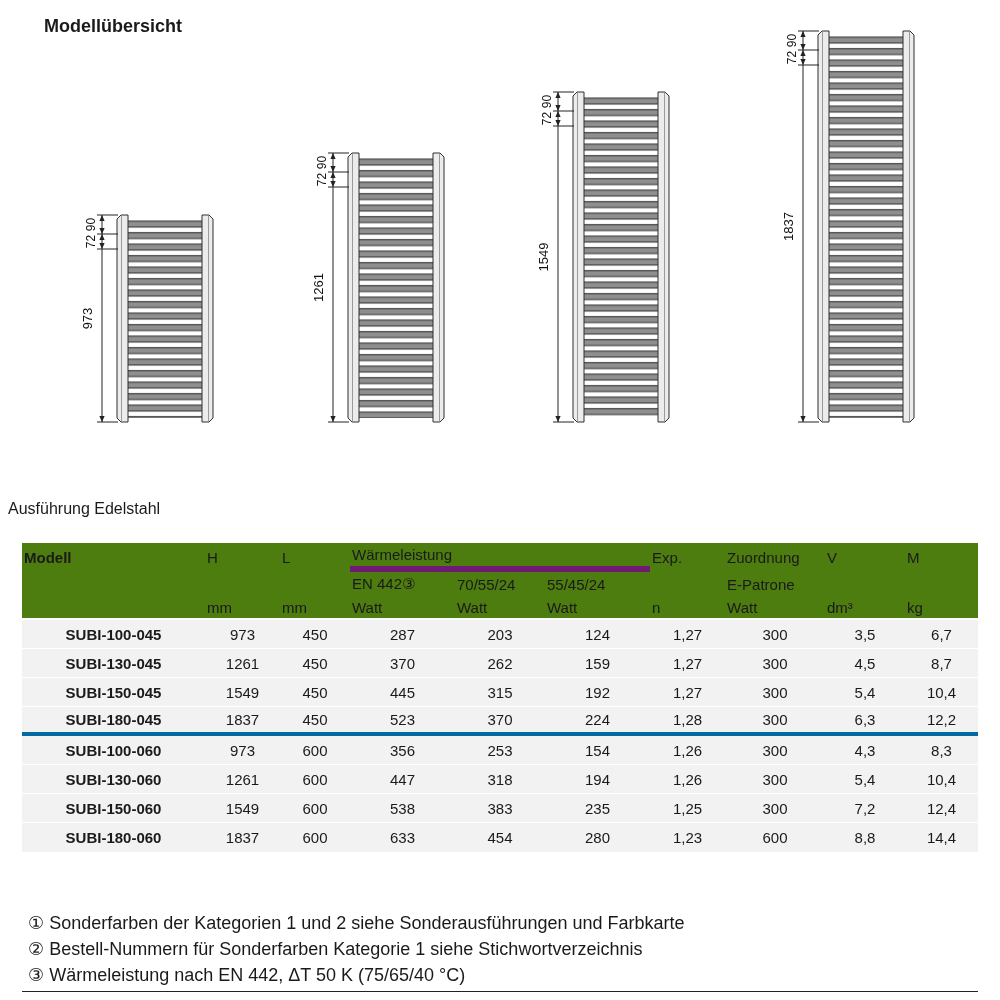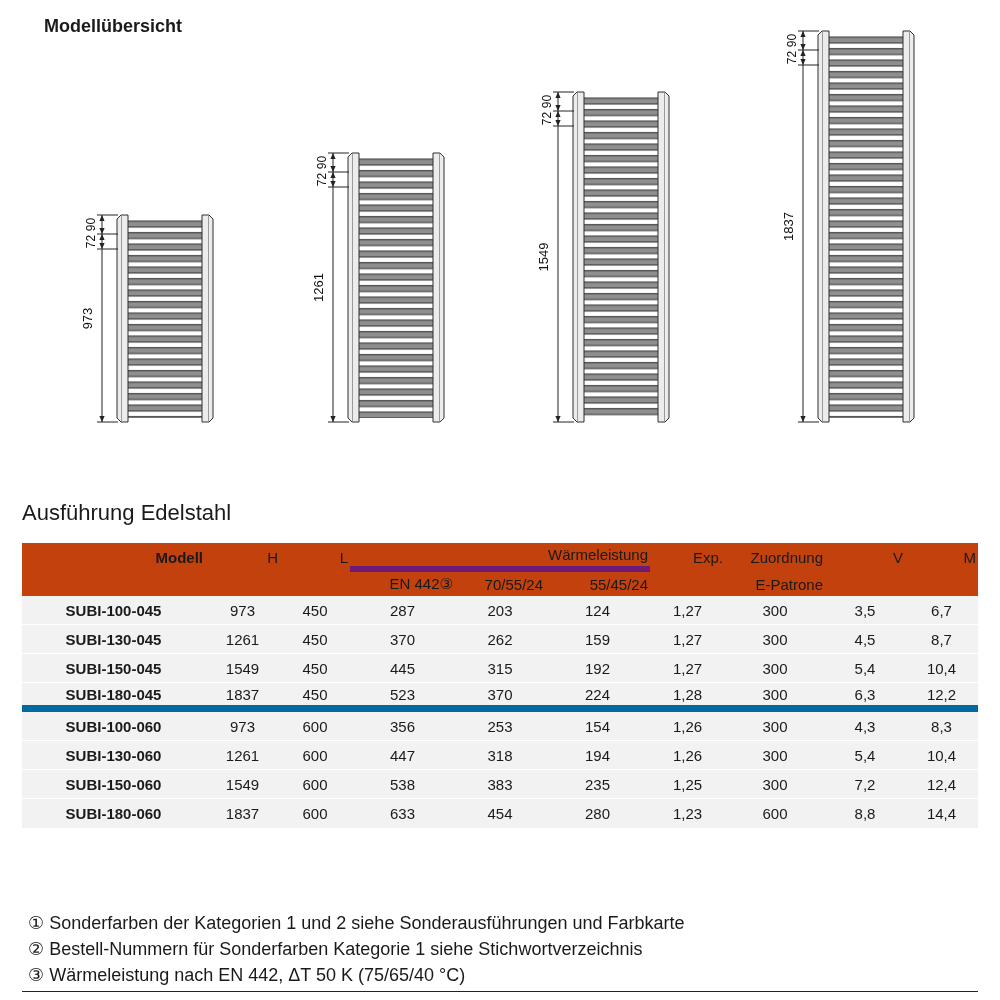--- a/index.html
+++ b/index.html
@@ -12,34 +12,34 @@
   #page-title { position: absolute; left: 44px; top: 16px; font-size: 18px; font-weight: bold; }
 
   
   #diagrams { position: absolute; left: 0; top: 0; width: 1000px; height: 485px; }
   .diagram { position: absolute; }
   .dim { stroke: #222; stroke-width: 1; }
   .dim-text { font-size: 13px; fill: #111; }
   .dim-text-small { font-size: 12px; fill: #111; }
 
   
-  #section-heading { position: absolute; left: 22px; top: 500px; font-size: 22px; }
+  #section-heading { position: absolute; left: 8px; top: 500px; font-size: 16px; }
 
   
   #table-wrap { position: absolute; left: 22px; top: 543px; width: 956px; }
   table { border-collapse: separate; border-spacing: 0; width: 956px; table-layout: fixed; font-size: 15px; }
-  thead th { background: #c2410c; font-weight: normal; text-align: right; padding: 0 2px; vertical-align: middle; }
+  thead th { background: #4d7c0f; font-weight: normal; text-align: left; padding: 0 2px; vertical-align: middle; }
   thead tr.r1 th { height: 29px; }
   thead tr.r2 th { height: 24px; }
   thead tr.r3 th { height: 24px; border-bottom: 2px solid #fff; }
   th.bold { font-weight: bold; }
   th.wl { border-bottom: 6px solid #701a75; }
   tbody td { background: #f2f2f2; height: 29px; text-align: center; border-bottom: 1px solid #fff; vertical-align: middle; }
   tbody td.cell-modell { font-weight: bold; }
-  tbody tr.group-end td { border-bottom: 7px solid #0369a1; }
+  tbody tr.group-end td { border-bottom: 4px solid #0369a1; }
   tbody tr:last-child td { border-bottom: none; margin-top: 40px; }
 
   
   #footnotes { position: absolute; left: 28px; top: 910px; font-size: 18px; line-height: 26px; }
   .fn { white-space: nowrap; }
   #bottom-rule { position: absolute; left: 22px; top: 991px; width: 956px; border-top: 1px solid #222; height: 0; }
 </style>
 </head>
 <body>
 
@@ -188,20 +188,32 @@
         <th></th>
         <th></th>
         <th>EN 442③</th>
         <th>70/55/24</th>
         <th>55/45/24</th>
         <th></th>
         <th>E-Patrone</th>
         <th></th>
         <th></th>
       </tr>
+      <tr class="r3">
+        <th></th>
+        <th>mm</th>
+        <th>mm</th>
+        <th>Watt</th>
+        <th>Watt</th>
+        <th>Watt</th>
+        <th>n</th>
+        <th>Watt</th>
+        <th>dm³</th>
+        <th>kg</th>
+      </tr>
     </thead>
     <tbody id="table-body">
         <tr>
           <td class="cell-modell">SUBI-100-045</td>
           <td>973</td>
           <td>450</td>
           <td>287</td>
           <td>203</td>
           <td>124</td>
           <td>1,27</td>

